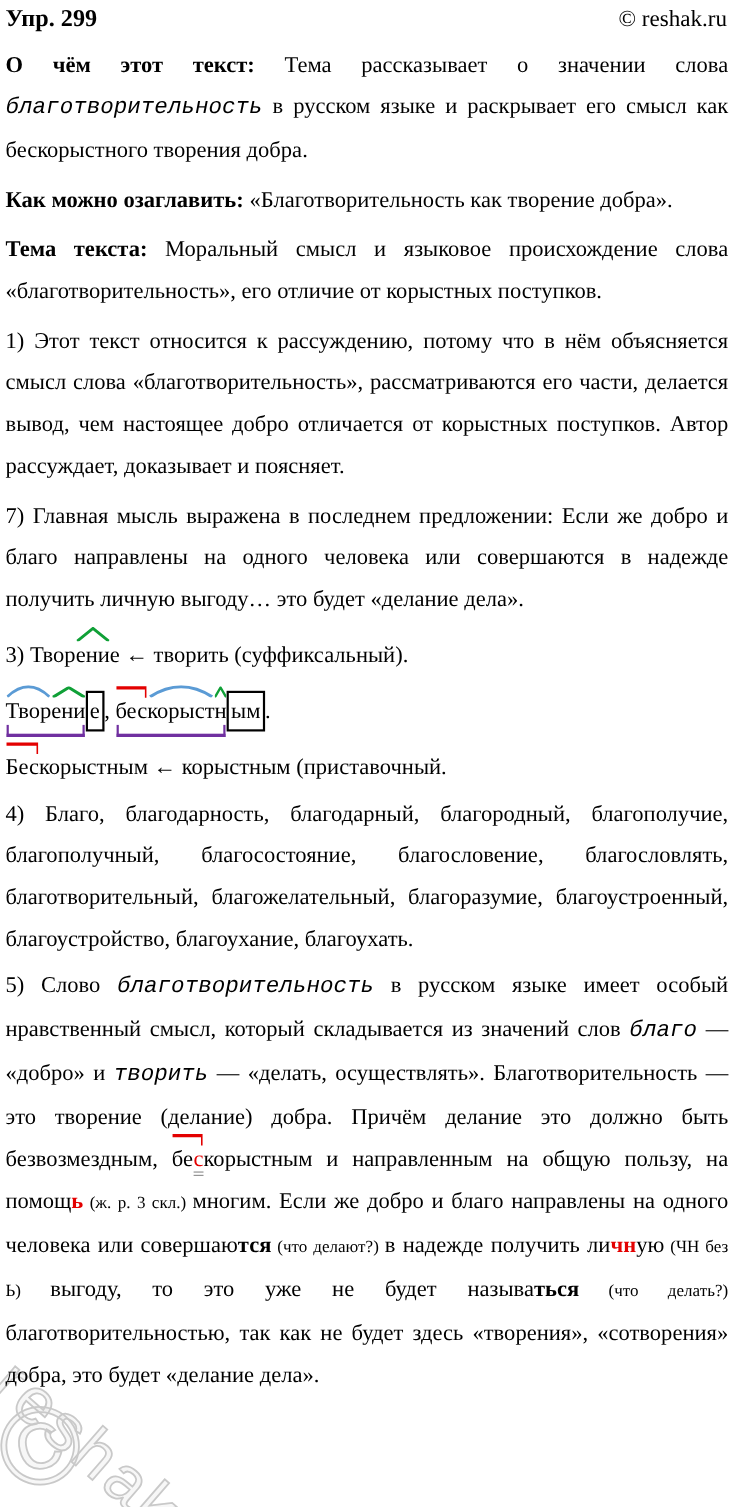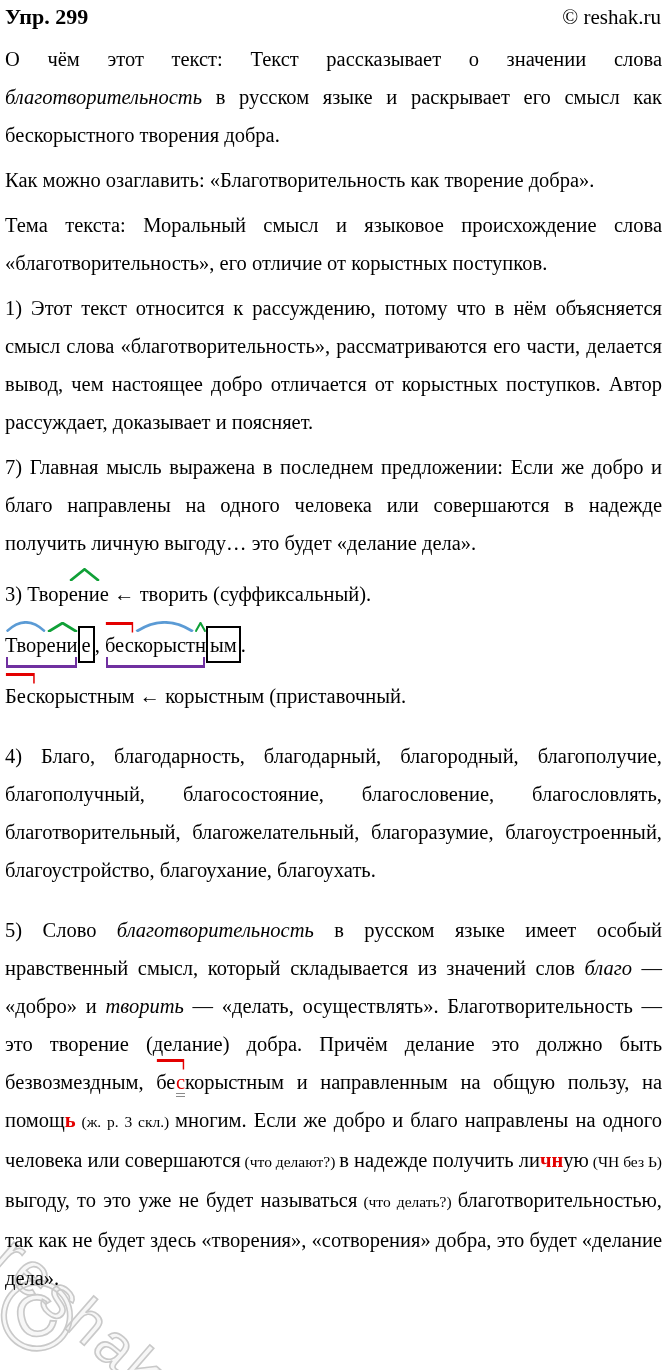--- a/index.html
+++ b/index.html
@@ -8,23 +8,23 @@
     font-family:"Liberation Serif","DejaVu Serif",serif;
     color:#000;font-size:20.5px;
   }
   .page{position:relative;z-index:1;padding:0 5px;}
   .hdr{display:flex;justify-content:space-between;align-items:center;
        padding:1px 1px 0 0;height:32px;}
   .hdr .ex{font-weight:bold;font-size:22px;}
   .hdr .cp{font-size:21px;}
   p{margin:7px 0 0;text-align:justify;text-align-last:left;line-height:38px;}
   p.morph{margin-top:13px;text-align:left;}
-  p.gap{margin-top:22px;}
-  .bd{font-weight:normal;}
-  .it{font-style:italic;}
+  p.gap{margin-top:4px;}
+  .bd{font-weight:bold;}
+  .it{font-style:italic;font-family:Liberation Mono, monospace;}
   .sm{font-size:15.5px;font-family:Liberation Serif, serif;}
   .rb{color:#e30000;font-weight:bold;}
   .redc{color:#e30000;}
   .dblu{border-bottom:4px double #8a8a8a;}
   
   .g{position:relative;}
   .m{position:absolute;left:0;width:100%;display:block;}
   .m.arc{top:-13px;height:11px;}
   .m.caret{top:-15px;height:13px;}
   .m.caret.small{top:-12px;height:10px;}
@@ -48,21 +48,21 @@
 <div class="wm" id="wm-sym">©</div>
 <div class="wm" id="wm-txt">reshak.ru</div>
 
 <div class="page">
 
   <div class="hdr">
     <span class="ex">Упр. 299</span>
     <span class="cp">© reshak.ru</span>
   </div>
 
-  <p><span class="bd">О чём этот текст:</span><span> Текст рассказывает о значении слова </span><span class="it">благотворительность</span><span> в русском языке и раскрывает его смысл как бескорыстного творения добра.</span></p>
+  <p><span class="bd">О чём этот текст:</span><span> Тема рассказывает о значении слова </span><span class="it">благотворительность</span><span> в русском языке и раскрывает его смысл как бескорыстного творения добра.</span></p>
 
   <p><span class="bd">Как можно озаглавить:</span><span> «Благотворительность как творение добра».</span></p>
 
   <p><span class="bd">Тема текста:</span><span> Моральный смысл и языковое происхождение слова «благотворительность», его отличие от корыстных поступков.</span></p>
 
   <p>1) Этот текст относится к рассуждению, потому что в нём объясняется смысл слова «благотворительность», рассматриваются его части, делается вывод, чем настоящее добро отличается от корыстных поступков. Автор рассуждает, доказывает и поясняет.</p>
 
   <p>7) Главная мысль выражена в последнем предложении: Если же добро и благо направлены на одного человека или совершаются в надежде получить личную выгоду… это будет «делание дела».</p>
 
 

